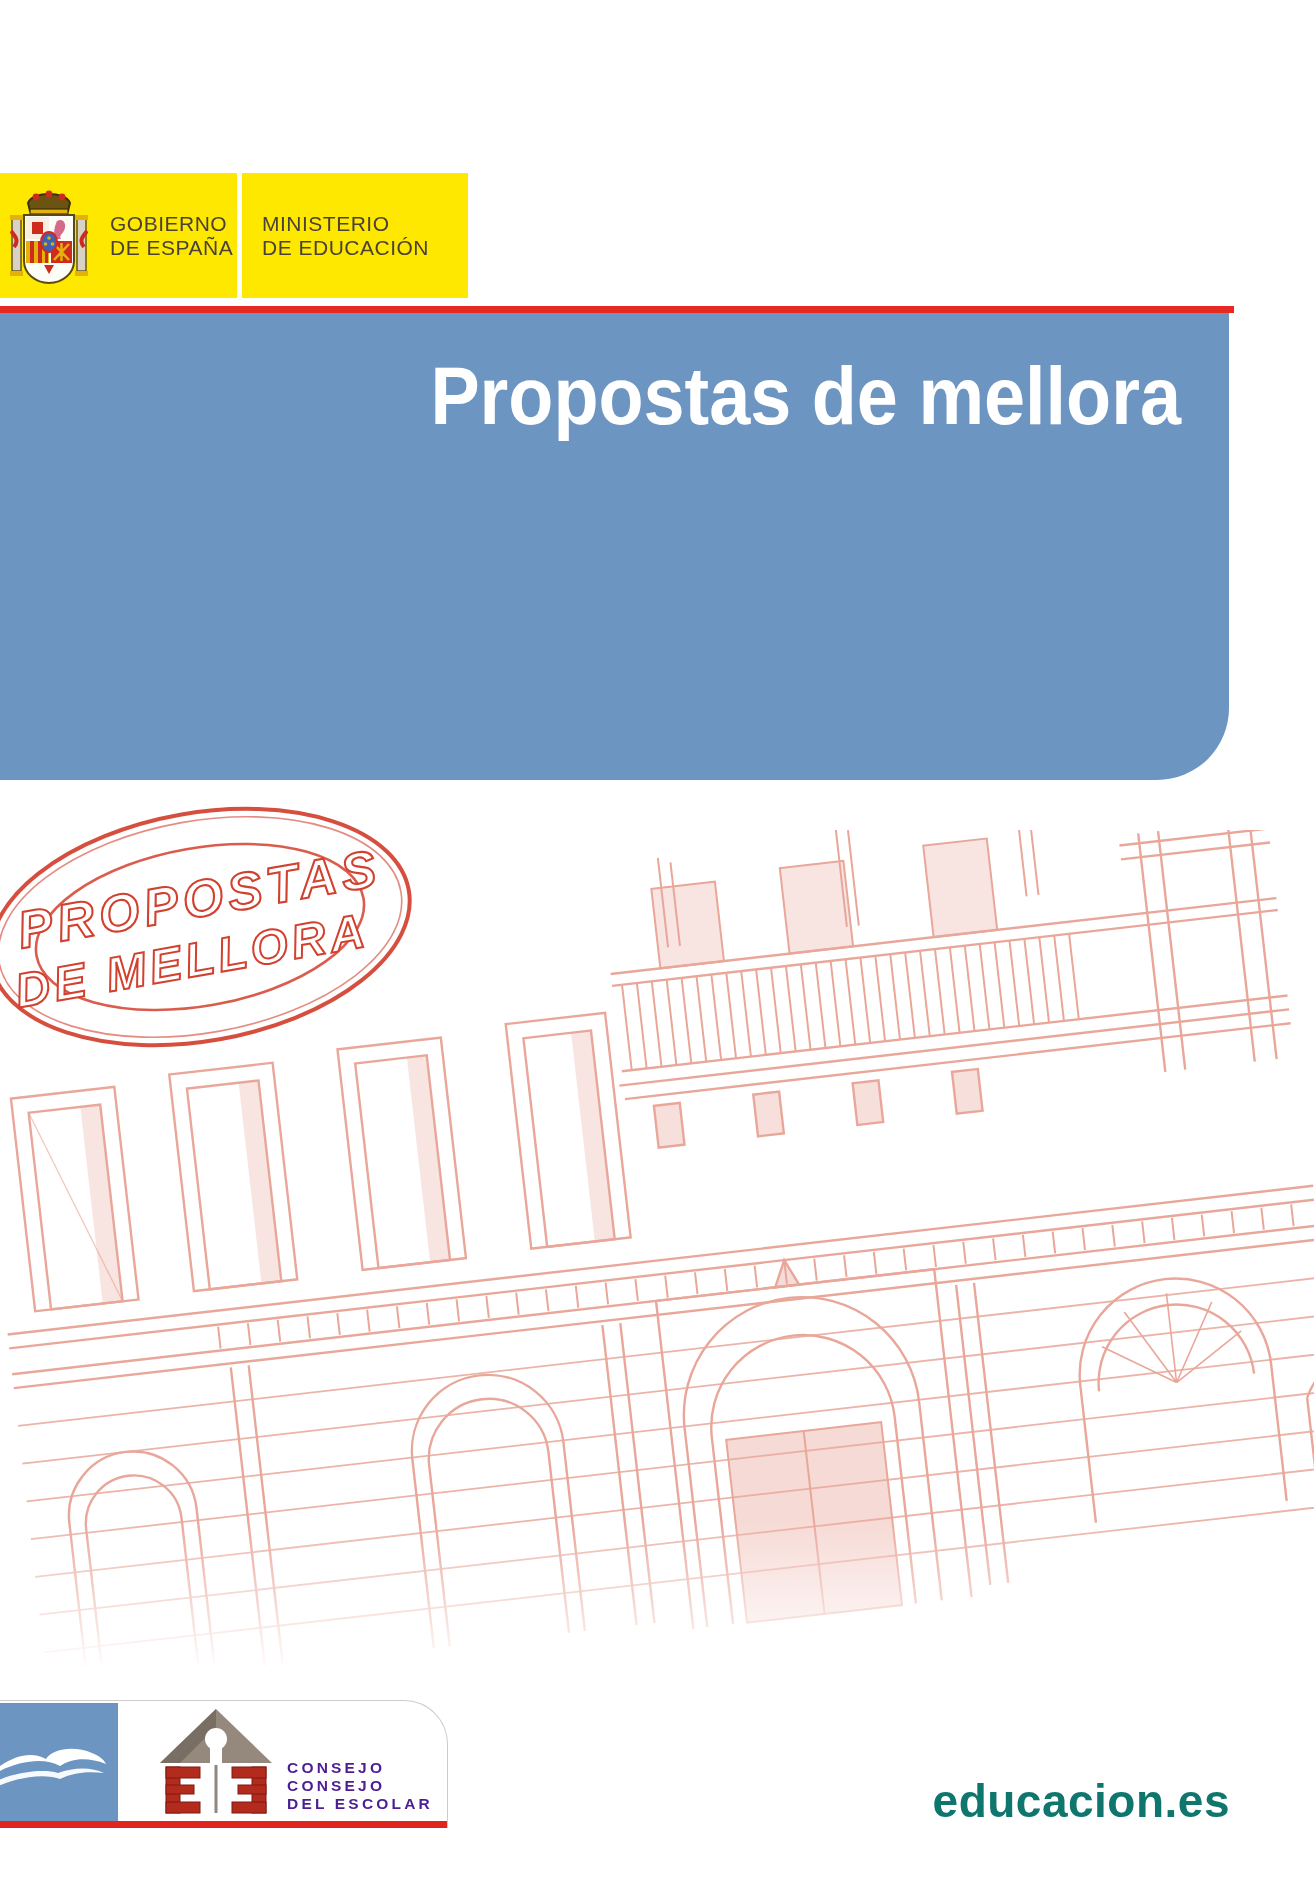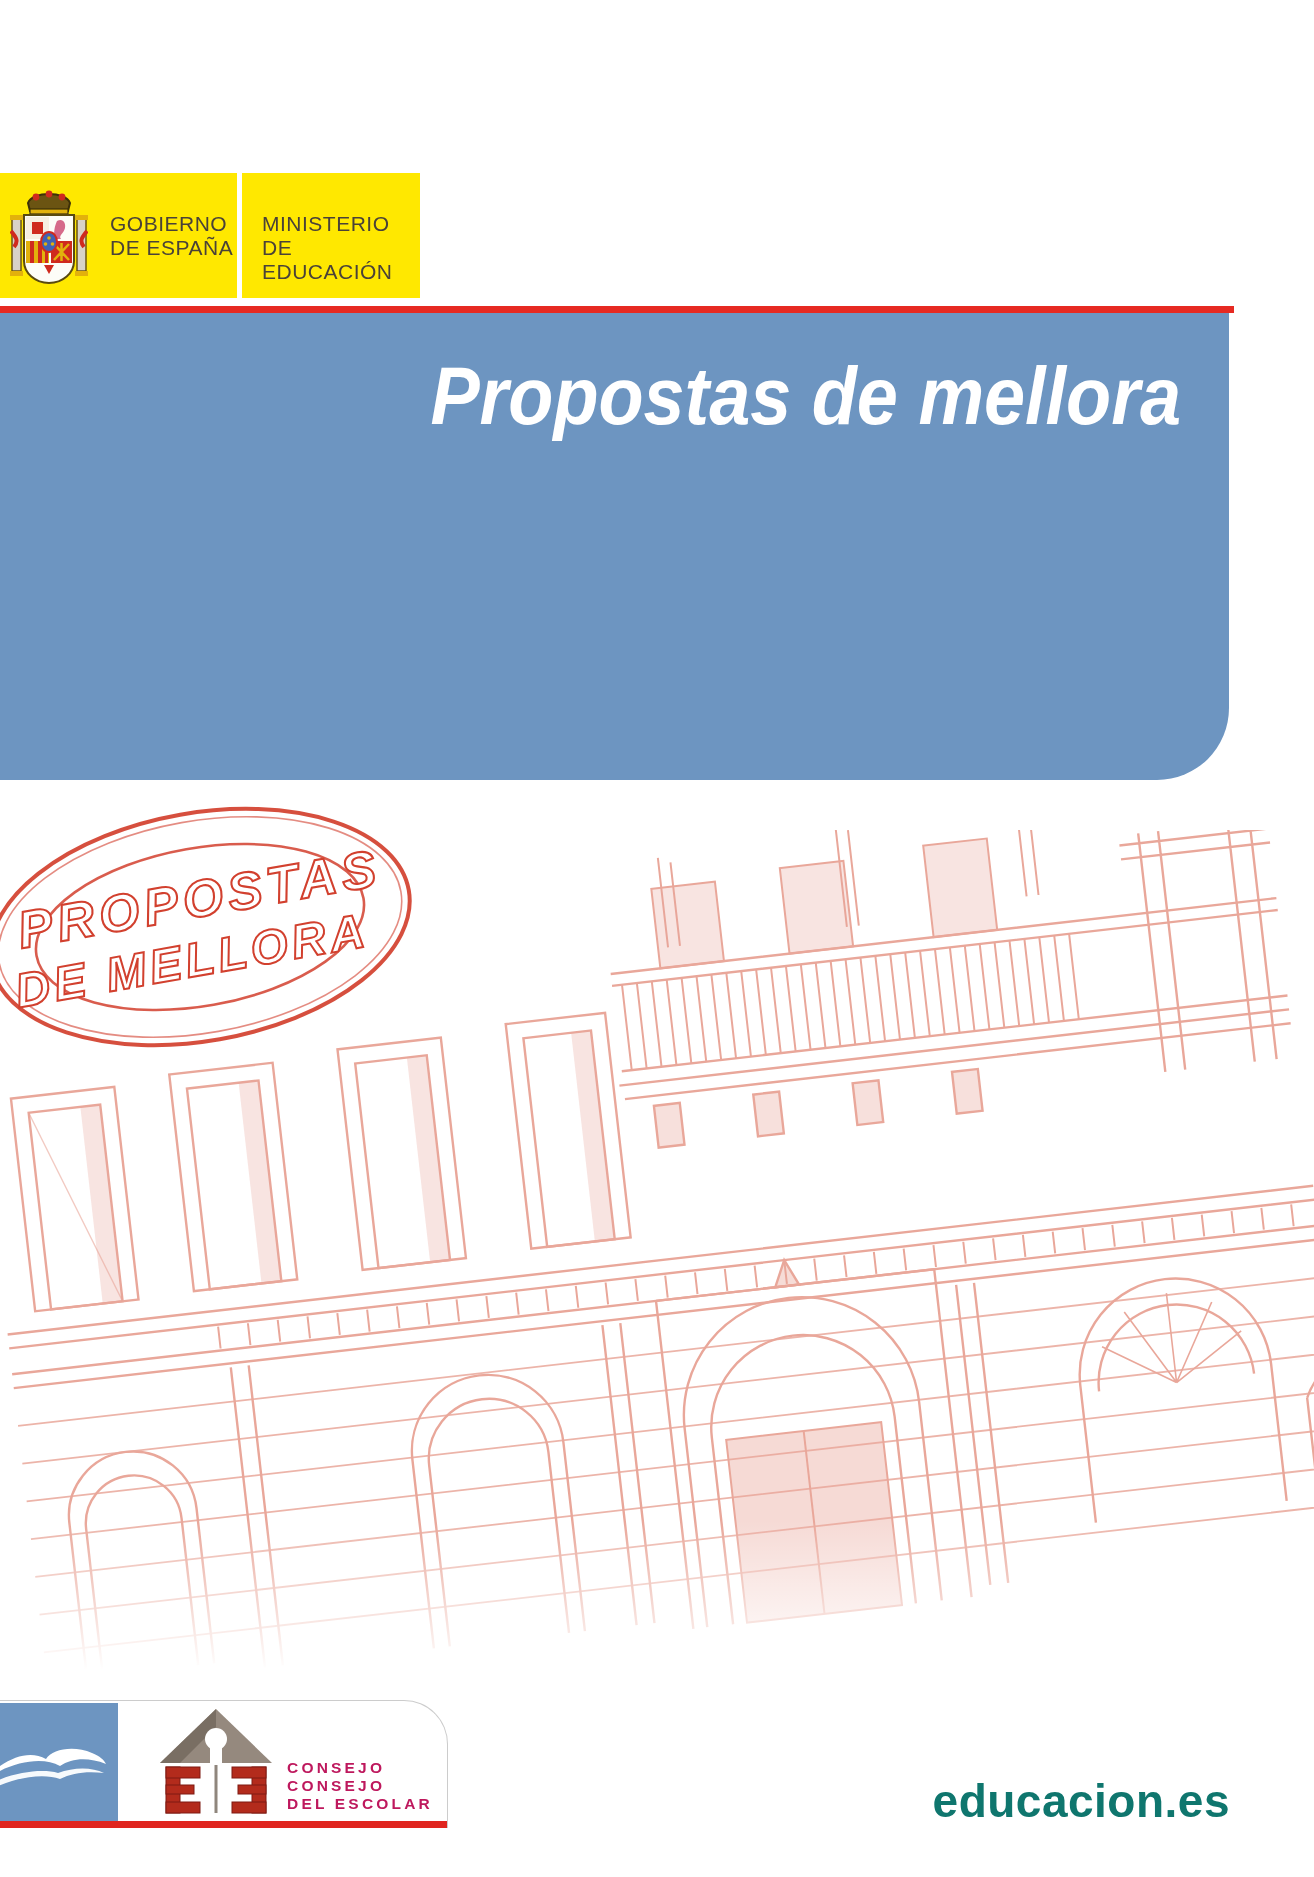--- a/index.html
+++ b/index.html
@@ -1,52 +1,52 @@
 <!DOCTYPE html>
 <html><head>
 <meta charset="utf-8">
 <style>
   html,body{margin:0;padding:0;}
   body{
     width:1314px;height:1877px;position:relative;background:#ffffff;
     font-family:"Liberation Sans", sans-serif;overflow:hidden;
   }
   
-  .gov-banner{position:absolute;left:0;top:173px;width:420px;height:125px;background:#ffe800;display:flex;}
+  .gov-banner{position:absolute;left:0;top:173px;width:468px;height:125px;background:#ffe800;display:flex;}
   .gov-cell{position:relative;height:100%;}
   .gov-cell.left{width:237px;}
   .gov-divider{width:5px;height:100%;background:#ffffff;}
   .gov-cell.right{flex:1;border-radius:28px;}
   .coat{position:absolute;left:10px;top:12px;}
   .gov-text{position:absolute;left:110px;top:39px;font-size:21px;line-height:24px;color:#4a4238;letter-spacing:.5px;}
   .gov-text.min{left:20px;}
   
   .red-rule{position:absolute;left:0;top:306px;width:1234px;height:7px;background:#e62a22;}
   .title-block{
     position:absolute;left:0;top:313px;width:1229px;height:467px;
     background:#6d95c1;border-bottom-right-radius:72px;
     text-align:right;padding:34px 48px 0 0;box-sizing:border-box;
   }
-  .title-line{font-weight:bold;font-size:82px;line-height:98px;color:#ffffff;white-space:nowrap;font-style:italic;}
+  .title-line{font-weight:bold;font-size:82px;line-height:98px;color:#ffffff;white-space:nowrap;}
   .title-line>span{display:inline-block;transform:scaleX(.9);transform-origin:right center;}
   
   .stamp{position:absolute;left:-18px;top:793px;}
   .stamp text{font-family:"Liberation Sans", sans-serif;font-weight:bold;font-style:italic;}
   
   .sketch{position:absolute;left:0;top:830px;}
   
   .footer-box{
     position:absolute;left:0;top:1700px;width:448px;height:128px;background:#ffffff;
     border:1px solid #cccccc;border-left:none;border-bottom:none;
     border-top-right-radius:44px;box-sizing:border-box;
   }
   .footer-blue{position:absolute;left:0;top:2px;width:118px;height:119px;background:#6d95c1;overflow:hidden;}
   .footer-redline{position:absolute;left:0;bottom:0;width:100%;height:7px;background:#e0251f;}
   .house{position:absolute;left:158px;top:8px;}
-  .consejo-text{position:absolute;left:287px;top:58px;font-size:15.5px;font-weight:bold;line-height:18px;letter-spacing:3.2px;color:#be185d;white-space:nowrap;}
+  .consejo-text{position:absolute;left:287px;top:58px;font-size:15.5px;font-weight:bold;line-height:18px;letter-spacing:3.2px;color:#4c1d95;white-space:nowrap;}
   .website{
     position:absolute;right:84px;top:1774px;font-size:46px;font-weight:bold;color:#0f766e;letter-spacing:.5px;
   }
 </style>
 </head>
 <body>
 
 <div class="gov-banner">
   <div class="gov-cell left">
     <svg class="coat" width="78" height="102" viewBox="0 0 78 102">

